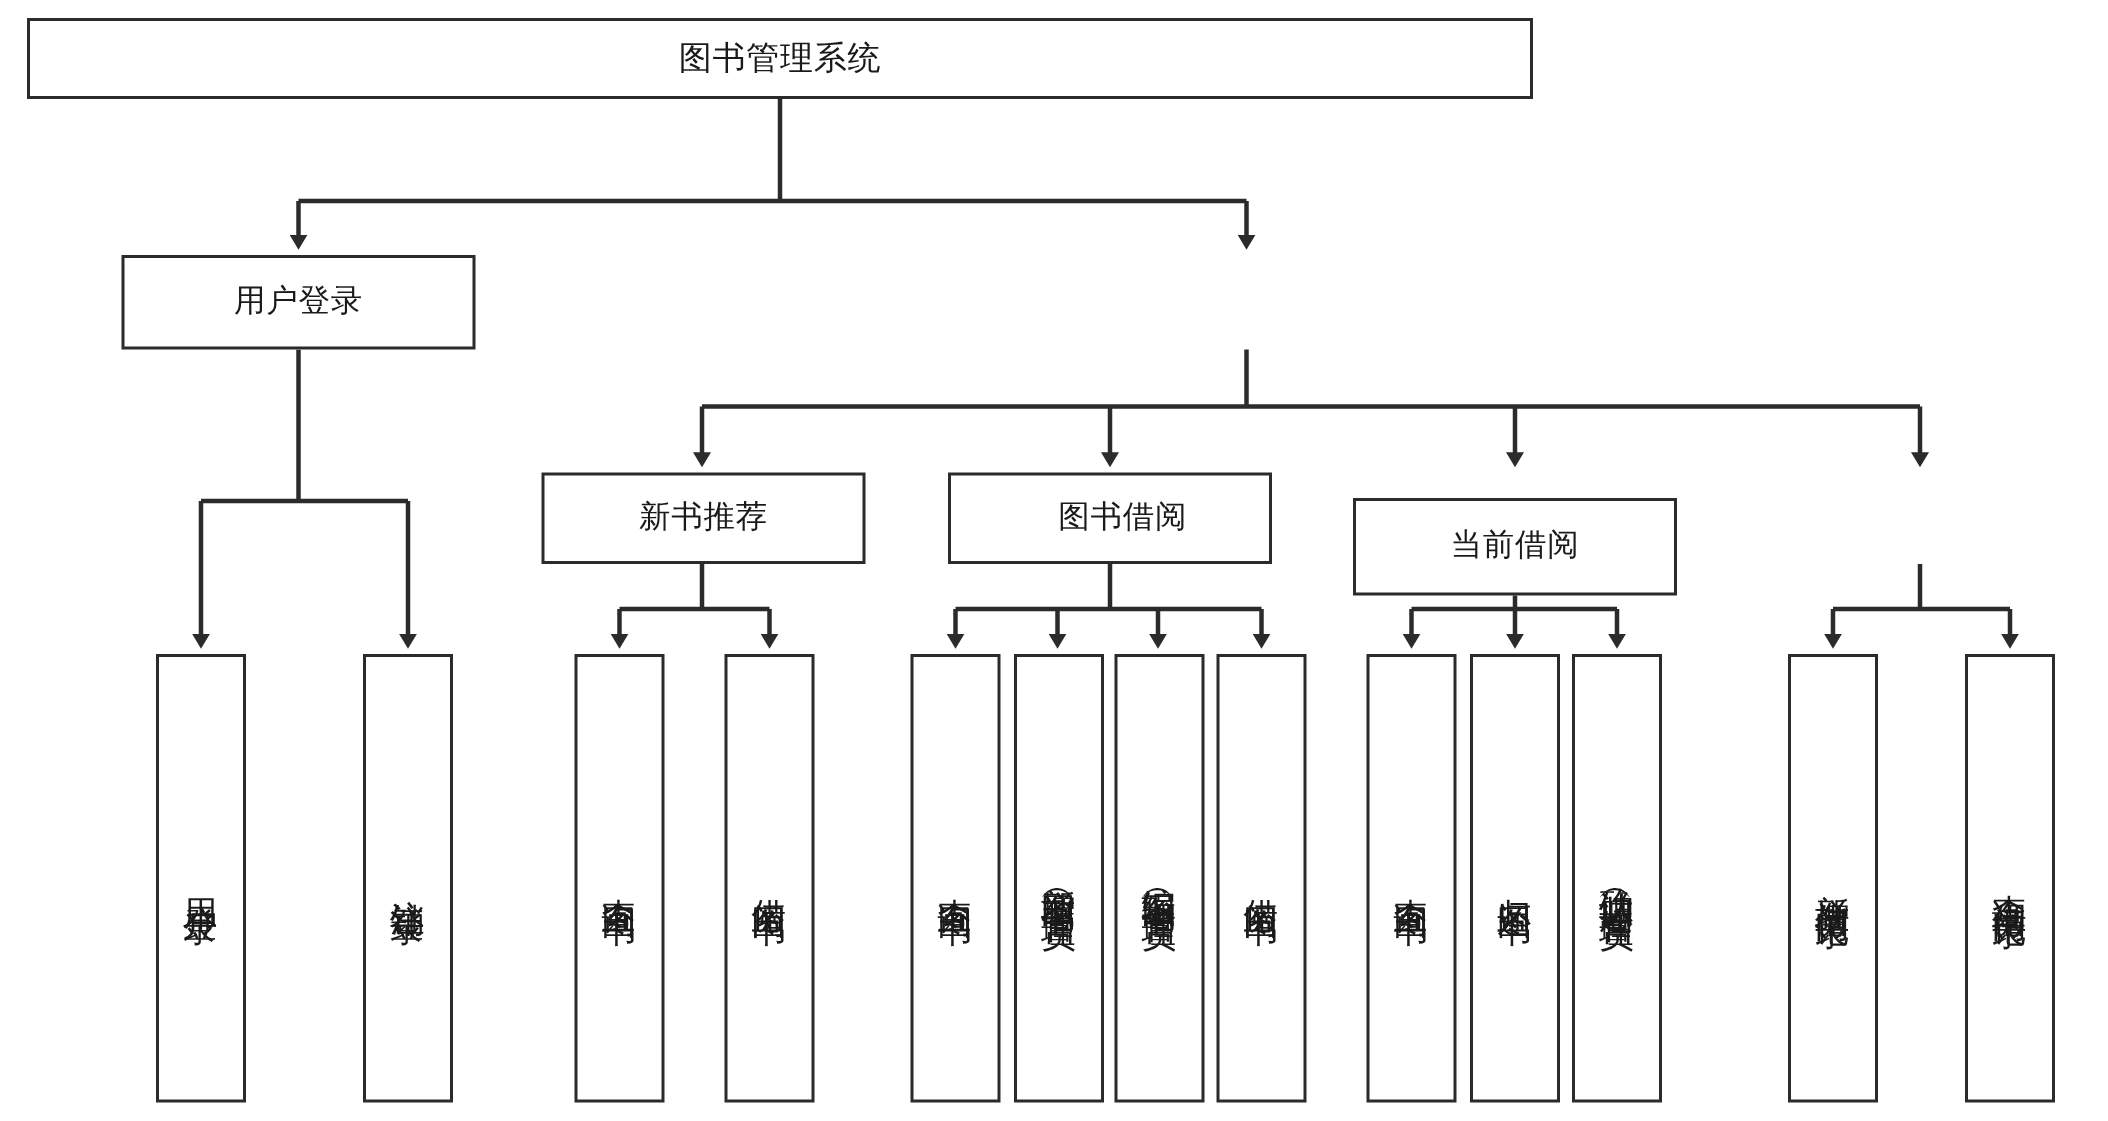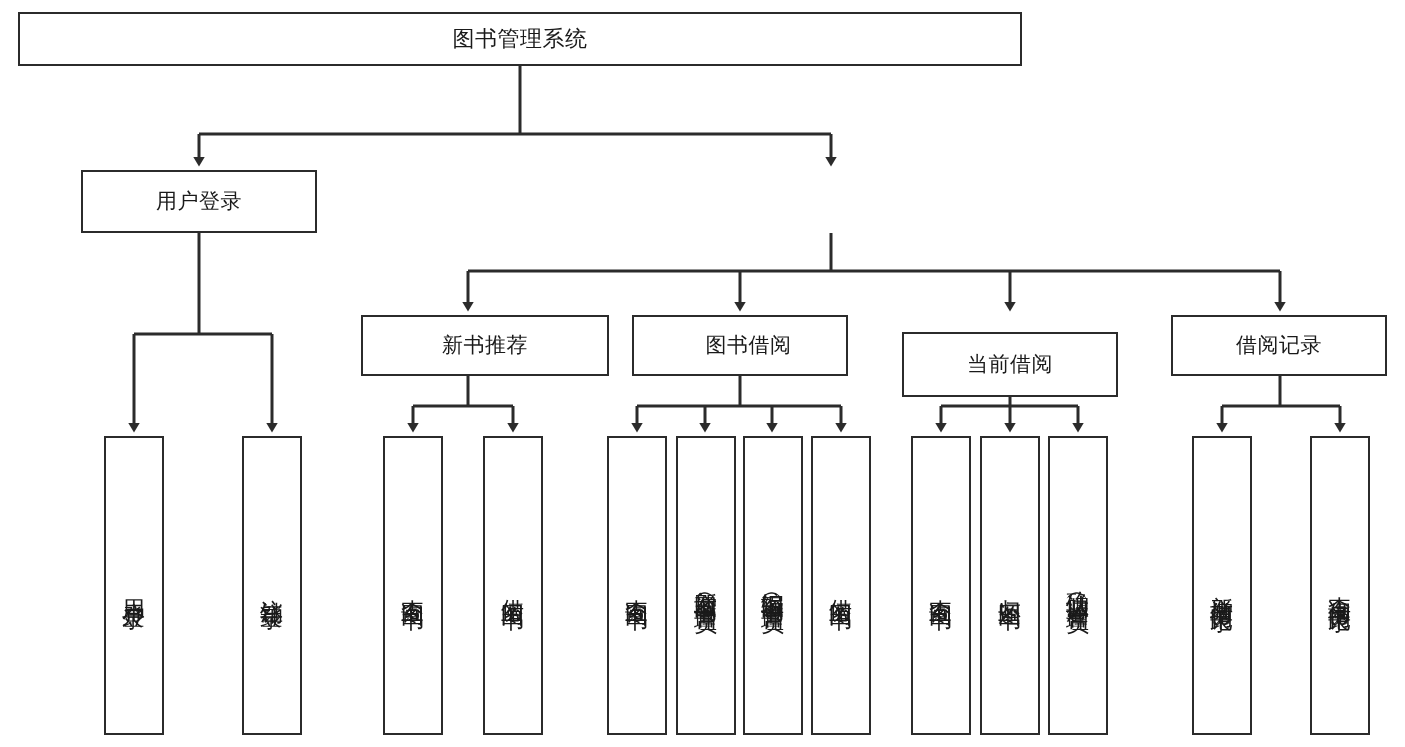--- a/index.html
+++ b/index.html
@@ -115,31 +115,28 @@
   </svg>
 
   <div class="node h root" style="left:18px;top:12px;width:1004px;height:54px;">
     <span class="label">图书管理系统</span>
   </div>
 
   <div class="node h" style="left:81px;top:170px;width:236px;height:63px;">
     <span class="label">用户登录</span>
   </div>
 
-  <div class="node h" style="left:361px;top:315px;width:248px;height:61px;">
+  <div class="node h" style="left:361px;top:315px;width:216px;height:61px;">
     <span class="label">新书推荐</span>
   </div>
   <div class="node h" style="left:632px;top:315px;width:216px;height:61px;padding-left:17px;">
     <span class="label">图书借阅</span>
   </div>
   <div class="node h" style="left:902px;top:332px;width:216px;height:65px;">
     <span class="label">当前借阅</span>
-  </div>
-  <div class="node h" style="left:1171px;top:315px;width:216px;height:61px;">
-    <span class="label">借阅记录</span>
   </div>
 
   <div class="node v" style="left:104px;top:436px;width:60px;height:299px;">
     <span class="label">用户登录</span>
   </div>
   <div class="node v" style="left:242px;top:436px;width:60px;height:299px;">
     <span class="label">注销登录</span>
   </div>
 
   <div class="node v" style="left:383px;top:436px;width:60px;height:299px;">

